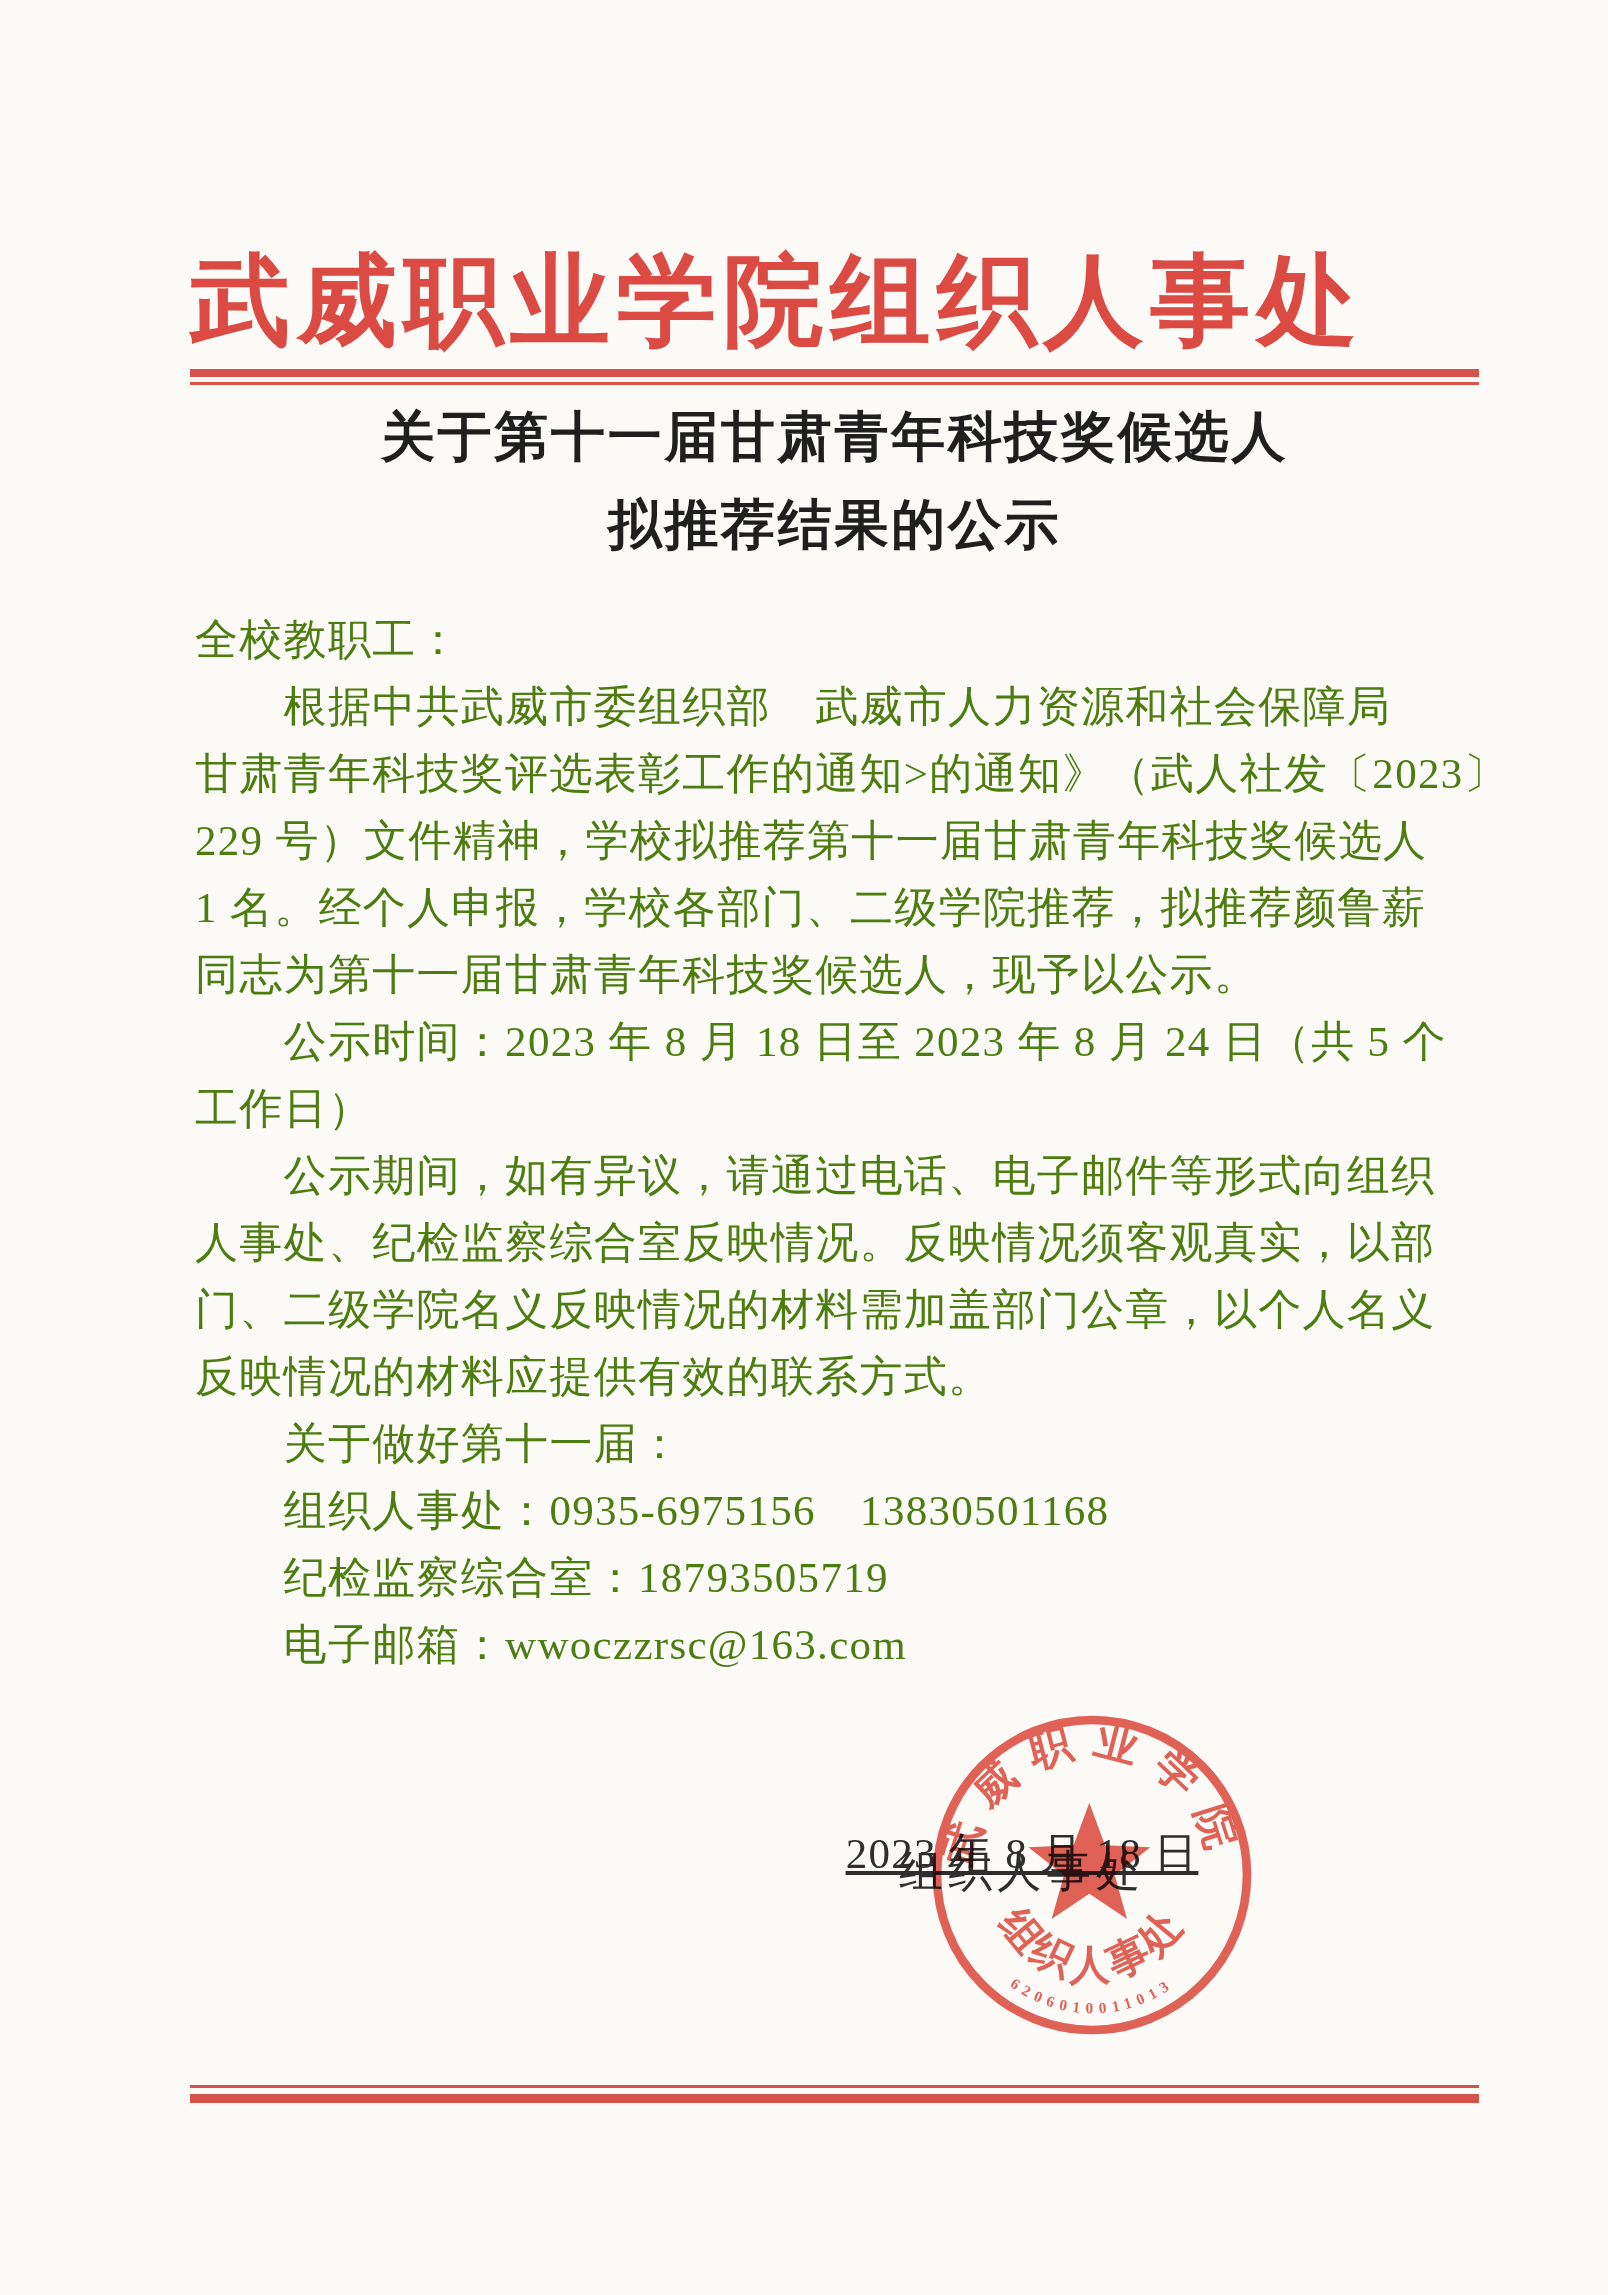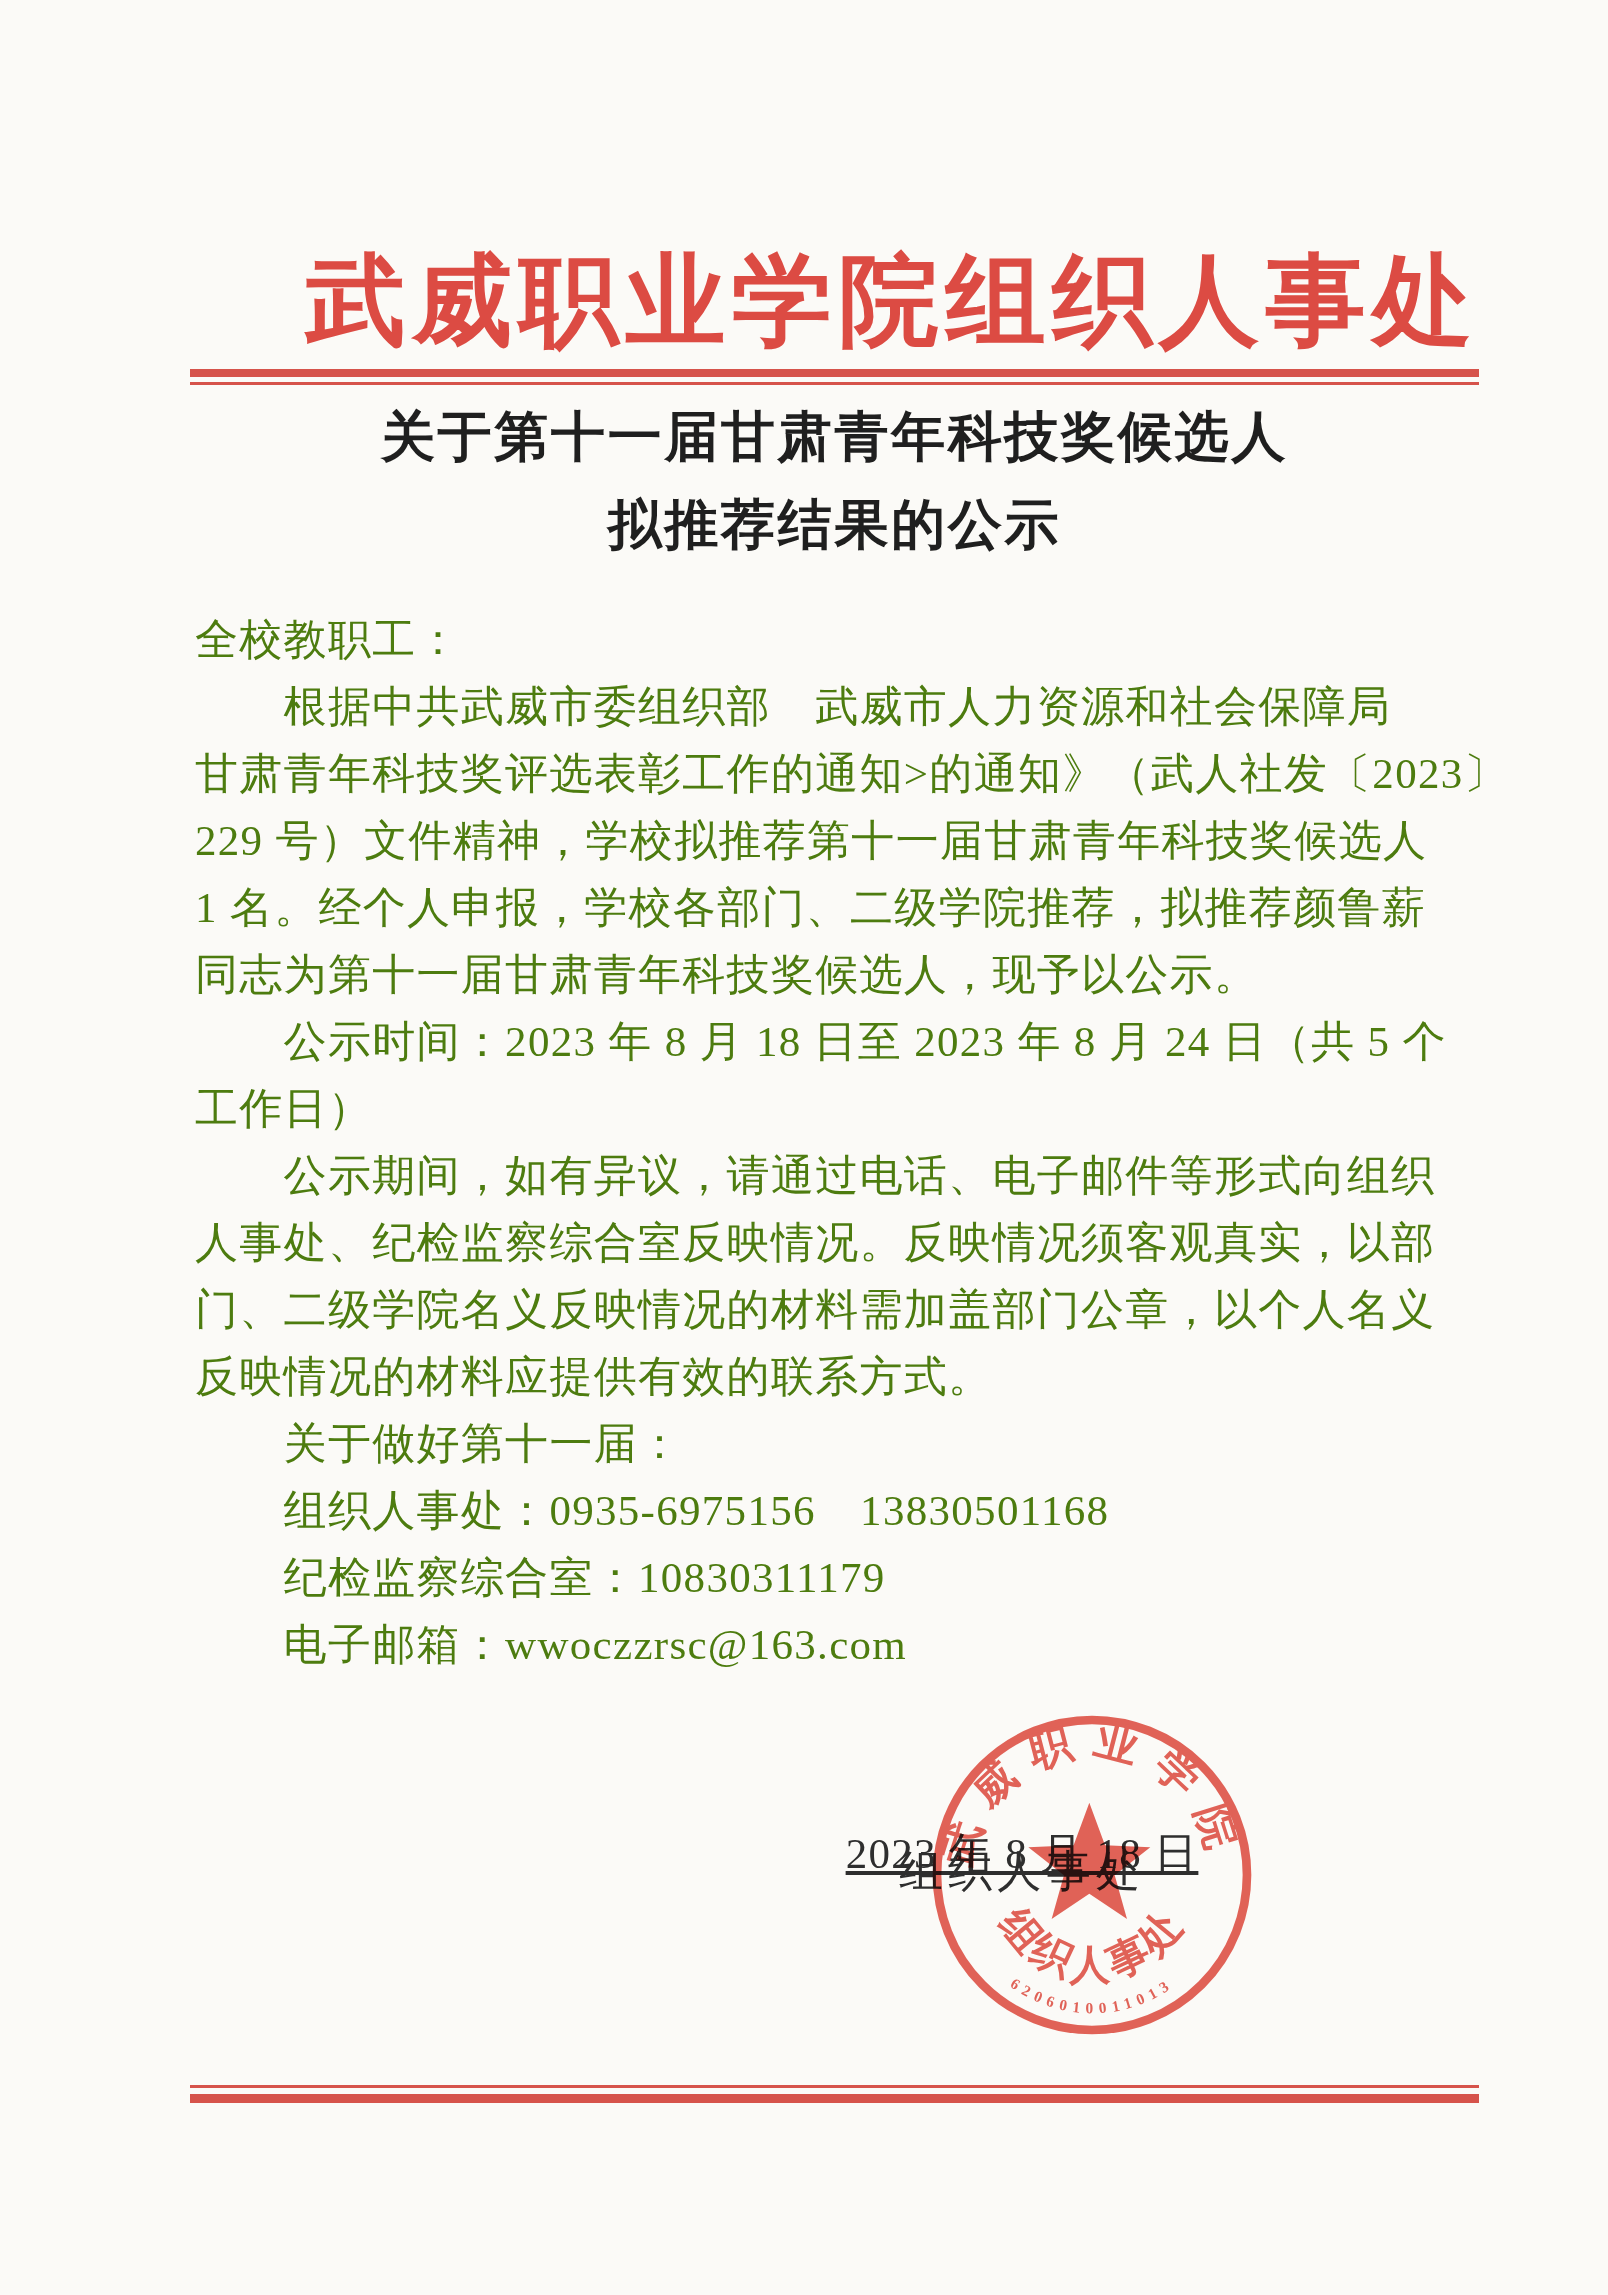--- a/index.html
+++ b/index.html
@@ -14,21 +14,21 @@
     font-family: "Liberation Serif", "DejaVu Serif", serif;
     overflow: hidden;
   }
   .abs { position: absolute; }
 
   
   .masthead {
     left: 190px;
     top: 238px;
     width: 1289px;
-    text-align: right;
+    text-align: left;
     font-size: 100px;
     line-height: 127px;
     font-weight: 700;
     letter-spacing: 6.7px;
     color: #dc4b43;
     white-space: nowrap;
   }
 
   
   .rule { left: 190px; width: 1289px; background: #d6534b; }
@@ -112,21 +112,21 @@
   <div class="line">1 名。经个人申报，学校各部门、二级学院推荐，拟推荐颜鲁薪</div>
   <div class="line">同志为第十一届甘肃青年科技奖候选人，现予以公示。</div>
   <div class="line">　　公示时间：2023 年 8 月 18 日至 2023 年 8 月 24 日（共 5 个</div>
   <div class="line">工作日）</div>
   <div class="line">　　公示期间，如有异议，请通过电话、电子邮件等形式向组织</div>
   <div class="line">人事处、纪检监察综合室反映情况。反映情况须客观真实，以部</div>
   <div class="line">门、二级学院名义反映情况的材料需加盖部门公章，以个人名义</div>
   <div class="line">反映情况的材料应提供有效的联系方式。</div>
   <div class="line">　　关于做好第十一届：</div>
   <div class="line">　　组织人事处：0935-6975156　13830501168</div>
-  <div class="line">　　纪检监察综合室：10830311179</div>
+  <div class="line">　　纪检监察综合室：18793505719</div>
   <div class="line">　　电子邮箱：wwoczzrsc@163.com</div>
 </div>
 
 <div class="abs signature sig-dept">组织人事处</div>
 <div class="abs signature sig-date">2023 年 8 月 18 日</div>
 
 <svg class="abs seal" viewBox="0 0 494 494" xmlns="http://www.w3.org/2000/svg">
   <defs>
     <path id="arcTop" d="M 75.1 293.1 A 178 178 0 1 1 418.9 293.1" fill="none"></path>
     <path id="arcBot" d="M 106.5 312.5 A 155 155 0 0 0 387.5 312.5" fill="none"></path>

